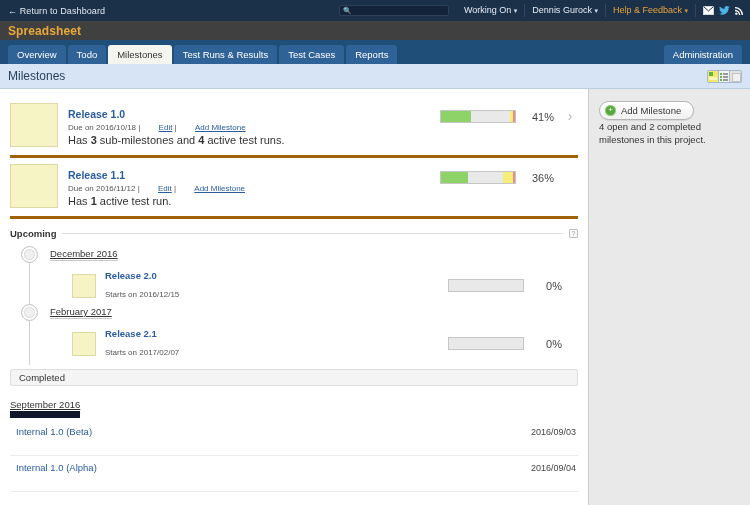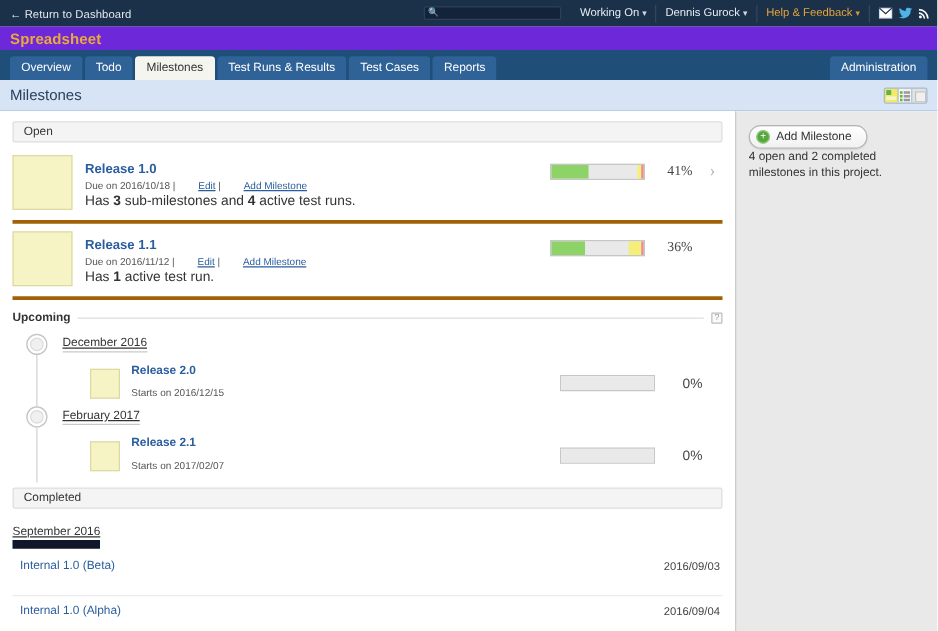--- a/index.html
+++ b/index.html
@@ -50,21 +50,21 @@
     border-right: 1px solid #34455c;
     line-height: 12px;
   }
   .tb-item.accent { color: #e8a33d; }
   .caret { font-size: 7px; opacity: .9; }
   .tb-icons { display: flex; align-items: center; gap: 5px; padding-left: 7px; }
   .tb-icons svg { display: block; }
 
   
   .project-head {
-    background: #6d28d9;
+    background: #404040;
     height: 19px;
     display: flex; align-items: center;
     padding: 0 8px;
   }
   .project-title {
     color: #e9a93b;
     font-size: 12px;
     font-weight: bold;
     letter-spacing: .1px;
   }
@@ -258,25 +258,24 @@
   }
   .ms-meta { font-size: 8px; color: #555555; line-height: 1.3; }
   .ms-meta a { color: #2a5d9e; text-decoration: underline; margin-left: 16px; }
   .ms-sub {
     font-size: 11px; color: #333333;
     margin-top: 1px;
   }
   .ms-sub b { font-weight: bold; }
 
   .bar-block {
-    display: flex; 
+    display: flex; align-items: center;
     gap: 8px;
     padding-top: 7px;
     flex: none;
-    font-family: Liberation Serif, serif;
   }
   .pbar {
     width: 76px; height: 13px;
     background: #e6e6e6;
     border: 1px solid #c6c6c6;
     display: flex;
     overflow: hidden;
   }
   .pbar i { display: block; height: 100%; }
   .seg-green { background: #8ed368; }
@@ -411,23 +410,20 @@
     <span class="vt vt1"></span>
     <span class="vt vt2"></span>
     <span class="vt vt3"></span>
   </div>
 </div>
 
 <div class="body">
 
   <div class="main">
 
-    <div class="sec-bar">
-      <span>Open</span>
-    </div>
 
     <div class="ms-row">
       <div class="thumb"></div>
       <div class="ms-info">
         <a class="ms-name" href="#">Release 1.0</a>
         <div class="ms-meta">
           <span>Due on 2016/10/18</span><span> | </span><a href="#">Edit</a><span> | </span><a href="#">Add Milestone</a>
         </div>
         <div class="ms-sub"><span>Has </span><b>3</b><span> sub-milestones and </span><b>4</b><span> active test runs.</span></div>
       </div>

